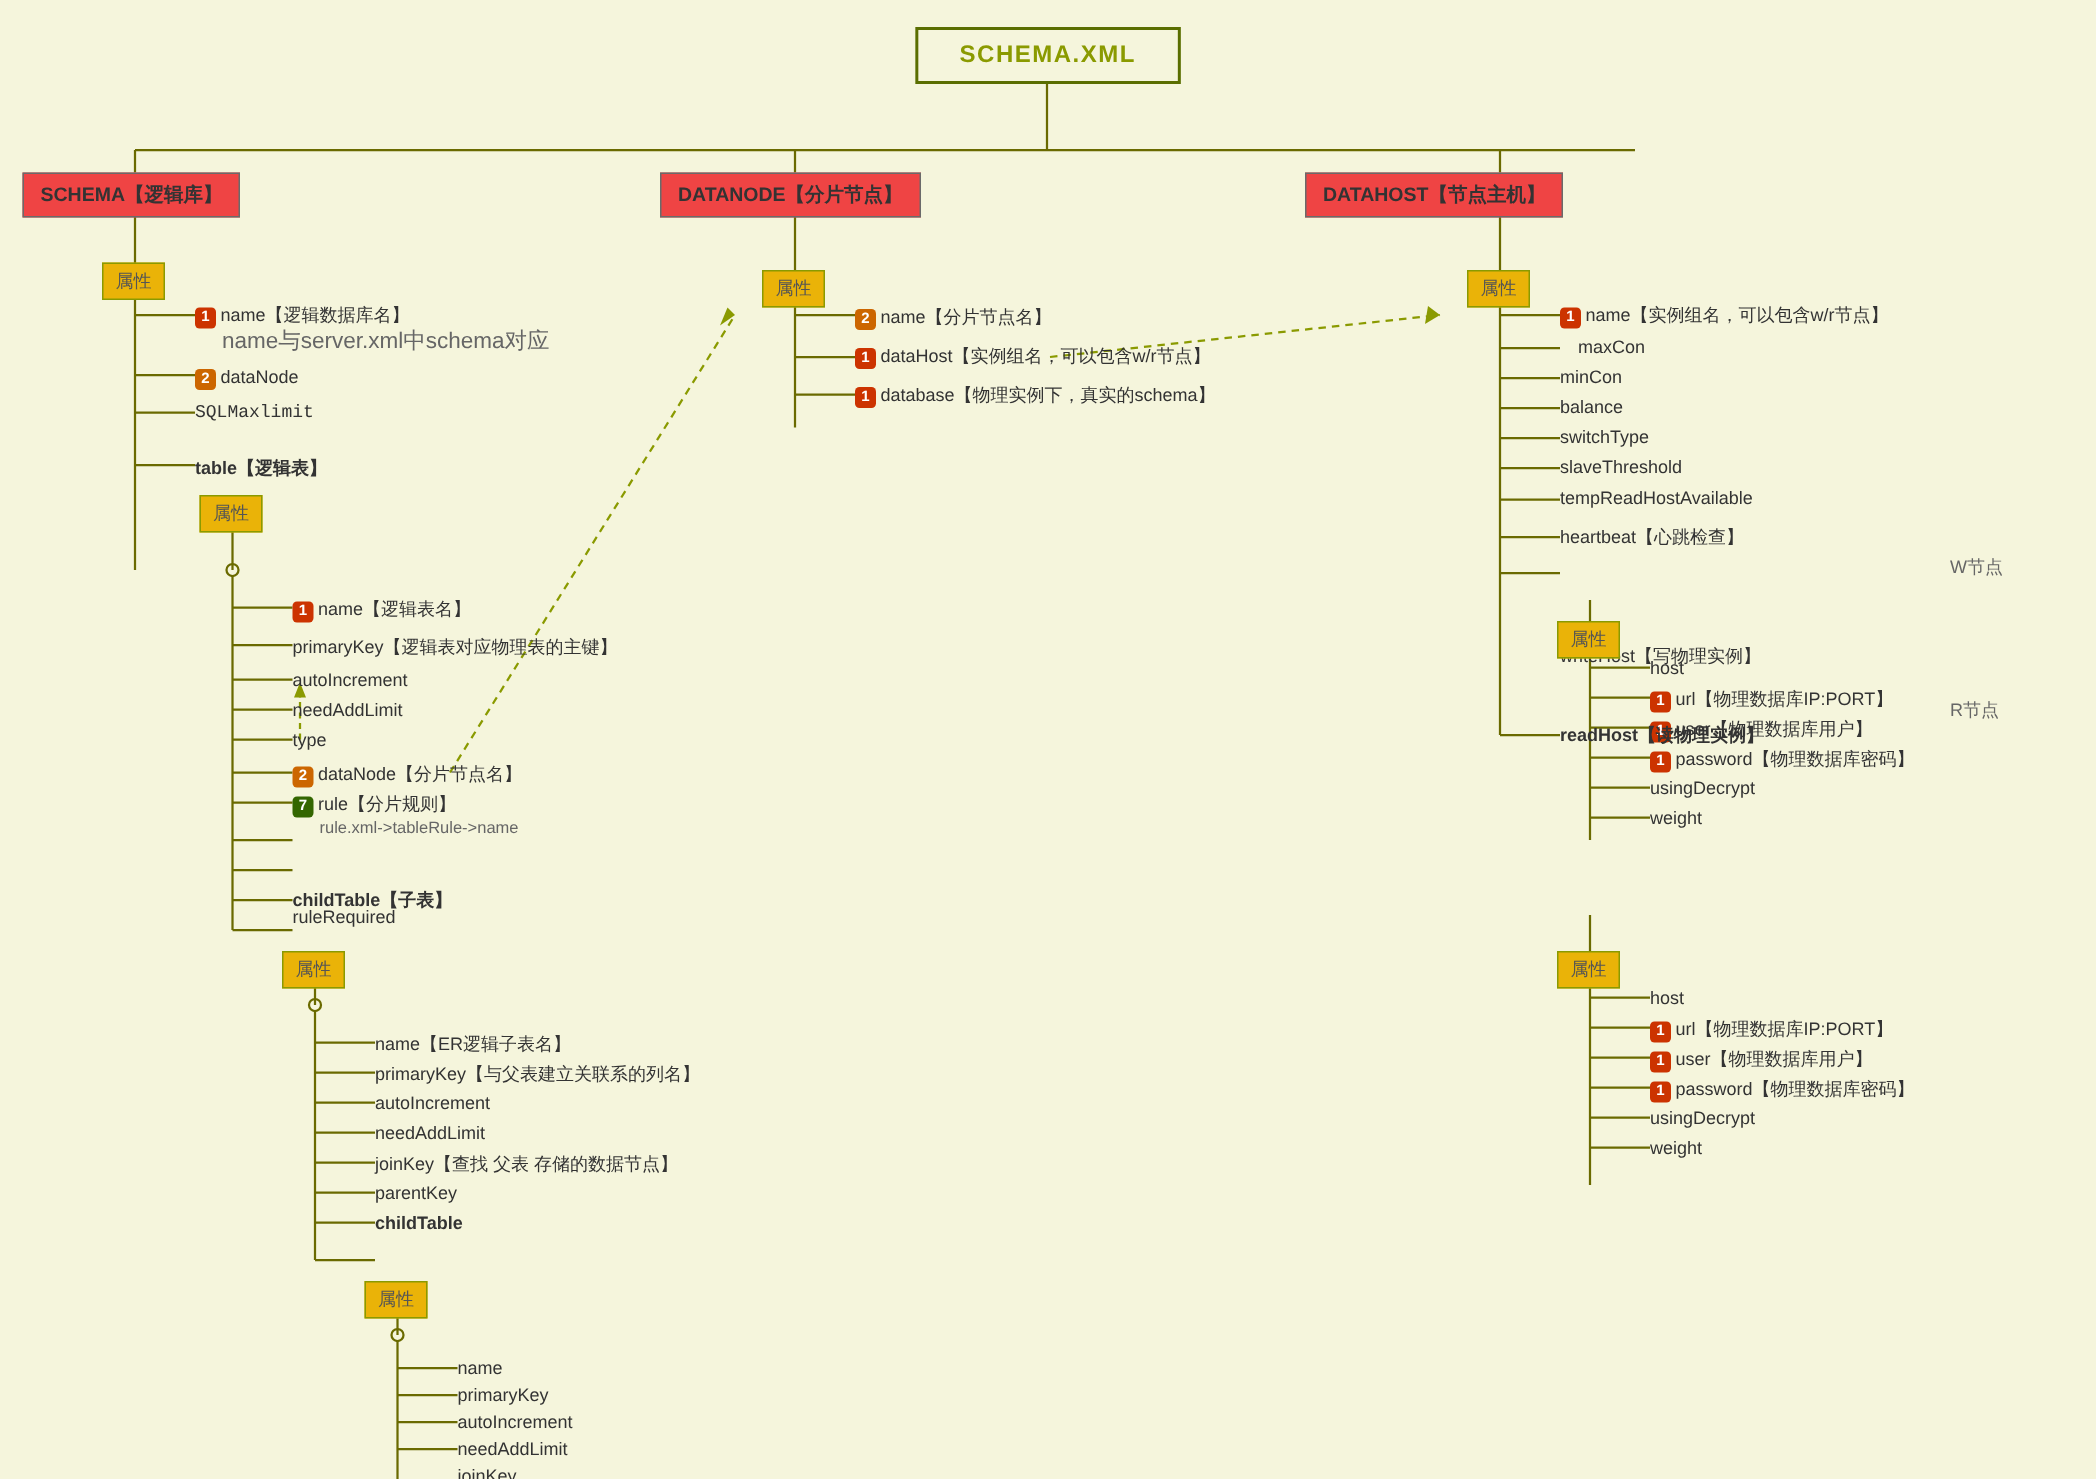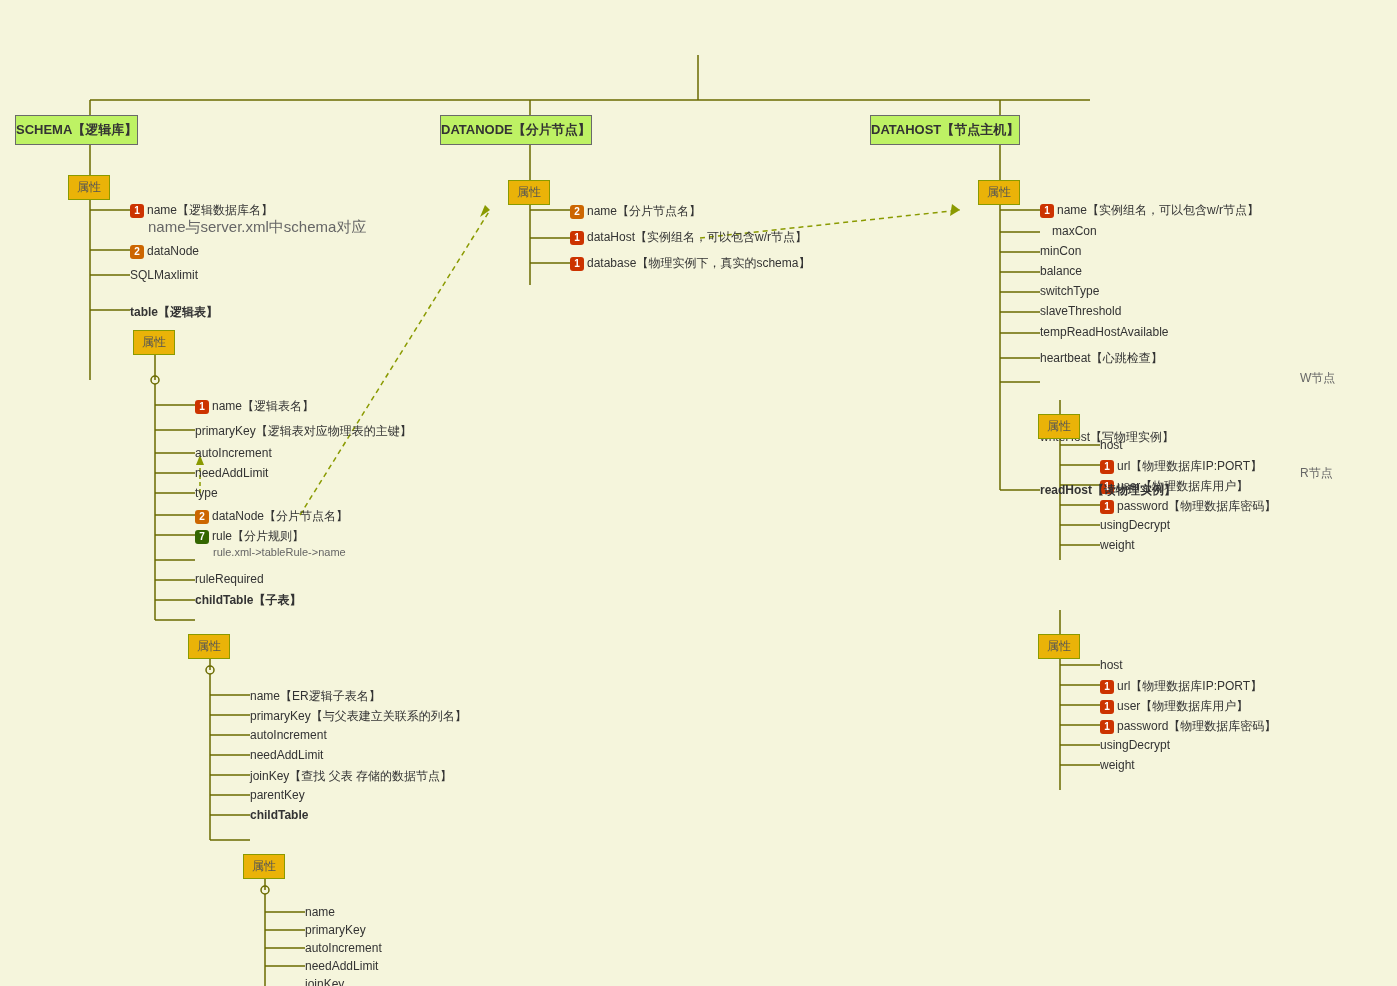--- a/index.html
+++ b/index.html
@@ -29,22 +29,22 @@
       font-size: 16px;
       font-weight: bold;
       color: #8a9a00;
       letter-spacing: 1px;
       z-index: 10;
     }
     
     .section-header {
       position: absolute;
       border: 1.5px solid #6a6a6a;
-      background: #bef264;
-      padding: 5px 0;
+      background: #ef4444;
+      padding: 5px 11px;
       font-size: 13px;
       font-weight: bold;
       color: #333;
       white-space: nowrap;
     }
     
     .attr-box {
       position: absolute;
       border: 1.5px solid #8a9a00;
       background: #eab308;
@@ -213,39 +213,42 @@
     <line x1="700" y1="238" x2="960" y2="210" stroke="#8a9a00" stroke-width="1.5" stroke-dasharray="5,4"></line>
     <polygon points="960,210 950,216 952,204" fill="#8a9a00"></polygon>
 
     <line x1="200" y1="493" x2="200" y2="460" stroke="#8a9a00" stroke-width="1.5" stroke-dasharray="4,3"></line>
     <polygon points="200,455 196,465 204,465" fill="#8a9a00"></polygon>
 
   </svg>
 
   <div class="content-layer">
 
+    <div class="title-box">
+      <span>SCHEMA.XML</span>
+    </div>
 
     <div class="section-header" style="top:115px; left:15px;">
       <span>SCHEMA【逻辑库】</span>
     </div>
 
     <div class="attr-box" style="top:175px; left:68px;">
       <span>属性</span>
     </div>
 
     <div class="node-label" style="top:202px; left:130px;">
       <span class="badge badge-red">1</span><span>name【逻辑数据库名】</span>
     </div>
     <div class="node-label" style="top:218px; left:148px; font-size:15px; color:#666;">
       <span>name与server.xml中schema对应</span>
     </div>
     <div class="node-label" style="top:244px; left:130px;">
       <span class="badge badge-orange">2</span><span>dataNode</span>
     </div>
-    <div class="node-label" style="top:268px; left:130px;">
+    <div class="node-label" style="top:268px; left:130px;font-family:Liberation Mono, monospace;">
       <span>SQLMaxlimit</span>
     </div>
 
     <div class="node-label" style="top:304px; left:130px; font-weight:bold;">
       <span>table【逻辑表】</span>
     </div>
 
 
     <div class="attr-box" style="top:330px; left:133px;">
       <span>属性</span>
@@ -268,21 +271,21 @@
     </div>
     <div class="node-label" style="top:508px; left:195px;">
       <span class="badge badge-orange">2</span><span>dataNode【分片节点名】</span>
     </div>
     <div class="node-label" style="top:528px; left:195px;">
       <span class="badge badge-green">7</span><span>rule【分片规则】</span>
     </div>
     <div class="node-label" style="top:546px; left:213px; font-size:11px; color:#666;">
       <span>rule.xml-&gt;tableRule-&gt;name</span>
     </div>
-    <div class="node-label" style="top:572px; left:195px;text-align:center;">
+    <div class="node-label" style="top:604px; left:195px;text-align:center;">
       <span>ruleRequired</span>
     </div>
     <div class="node-label" style="top:592px; left:195px; font-weight:bold;">
       <span>childTable【子表】</span>
     </div>
 
     <div class="attr-box" style="top:634px; left:188px;">
       <span>属性</span>
     </div>
 

